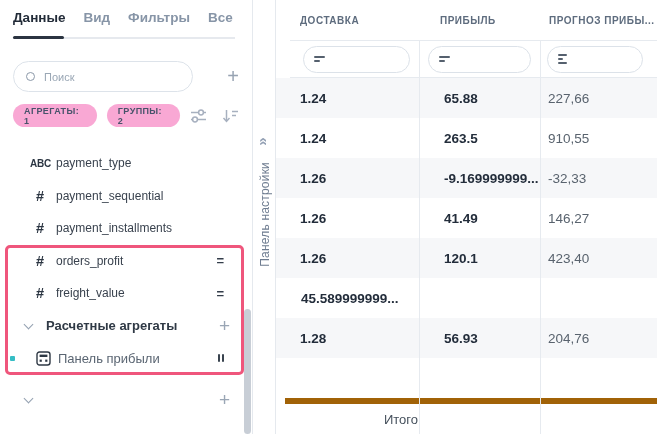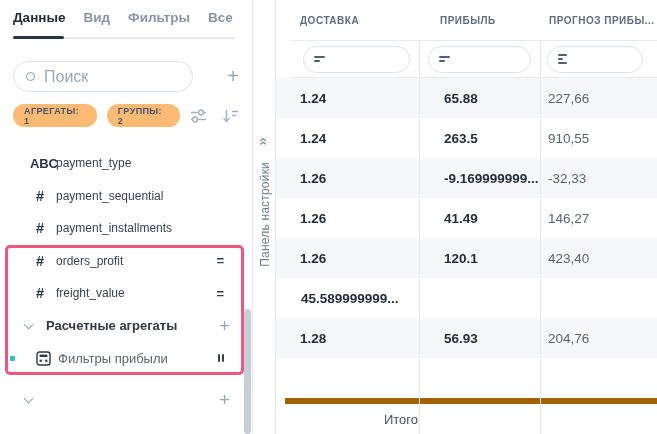--- a/index.html
+++ b/index.html
@@ -10,32 +10,32 @@
   .sidebar{position:absolute;left:0;top:0;width:252px;height:434px;background:#fff;}
   .tabs{position:absolute;left:13px;top:10px;display:flex;gap:18px;align-items:baseline;}
   .tab{font-size:13.5px;font-weight:600;color:#8795a7;cursor:pointer;}
   .tab.active{color:#222b38;font-weight:700;}
   .tab-underline{position:absolute;left:13px;top:37px;width:222px;height:2px;background:#e6e9ee;}
   .tab-underline .seg{position:absolute;left:0;top:-1px;width:51px;height:3px;background:#2b3441;border-radius:2px;}
 
   .search-row{position:absolute;left:13px;top:61px;width:226px;height:31px;}
   .search-pill{position:absolute;left:0;top:0;width:180px;height:31px;border:1.5px solid #dde3ea;border-radius:16px;display:flex;align-items:center;padding:0 12px;background:#fff;}
   .search-ring{width:9px;height:9px;border:1.6px solid #8c99a9;border-radius:50%;margin-right:9px;flex:0 0 auto;}
-  .search-input{border:none;outline:none;width:120px;font-size:16px;color:#3c4654;background:transparent;padding:0;}
+  .search-input{border:none;outline:none;width:120px;font-size:11px;color:#3c4654;background:transparent;padding:0;}
   .search-input::placeholder{color:#9aa7b5;}
   .plus-btn{position:absolute;right:0;top:3px;font-size:20px;font-weight:300;color:#97a3b2;cursor:pointer;line-height:24px;}
 
   .badge-row{position:absolute;left:13px;top:104px;width:226px;height:23px;display:flex;align-items:center;}
-  .badge{background:#fdba74;border-radius:12px;height:23px;display:flex;align-items:center;padding:0 11px;font-size:9px;font-weight:700;letter-spacing:.4px;color:#47536a;margin-right:10px;}
+  .badge{background:#f9a8d4;border-radius:12px;height:23px;display:flex;align-items:center;padding:0 11px;font-size:9px;font-weight:700;letter-spacing:.4px;color:#47536a;margin-right:10px;}
   .badge-icons{margin-left:auto;display:flex;gap:15px;align-items:center;}
 
   .field-list{position:absolute;left:0;top:147px;width:252px;}
   .frow{height:32.5px;display:flex;align-items:center;position:relative;cursor:pointer;}
   .fic{position:absolute;left:30px;width:20px;text-align:center;color:#2c3643;}
-  .fic.abc{font-size:13px;font-weight:700;letter-spacing:-.2px;}
+  .fic.abc{font-size:10px;font-weight:700;letter-spacing:-.2px;}
   .fic.hash{font-size:14.5px;font-weight:700;}
   .flabel{position:absolute;left:56px;font-size:12px;color:#39424e;}
   .fright{position:absolute;right:28px;font-size:13px;font-weight:700;color:#333d4a;}
   .srow{height:32.5px;display:flex;align-items:center;position:relative;cursor:pointer;}
   .chev{position:absolute;left:25px;width:7px;height:7px;border-right:1.6px solid #93a0b0;border-bottom:1.6px solid #93a0b0;transform:rotate(45deg);top:11px;}
   .slabel{position:absolute;left:46px;font-size:13px;font-weight:700;color:#2f3945;text-align:center;}
   .splus{position:absolute;right:22px;font-size:19px;font-weight:300;color:#9aa6b5;}
   .citem{height:32.5px;position:relative;display:flex;align-items:center;cursor:pointer;}
   .bullet{position:absolute;left:10px;width:5px;height:5px;background:#35bdc4;border-radius:1px;}
   .calc{position:absolute;left:36px;top:9px;}
@@ -158,21 +158,21 @@
       </div>
 
       <div class="citem">
         <span class="bullet"></span>
         <svg class="calc" width="15" height="15" viewBox="0 0 15 15">
           <rect x="1" y="1" width="13" height="13" rx="2.5" fill="none" stroke="#2e3844" stroke-width="1.4"></rect>
           <rect x="3.6" y="3.6" width="7.8" height="2.4" fill="#2e3844"></rect>
           <rect x="3.6" y="8.6" width="2.2" height="2.2" fill="#2e3844"></rect>
           <rect x="9.2" y="8.6" width="2.2" height="2.2" fill="#2e3844"></rect>
         </svg>
-        <span class="clabel">Фильтры прибыли</span>
+        <span class="clabel">Панель прибыли</span>
         <span class="pause">
             <i></i>
             <i></i>
           </span>
       </div>
 
       <div class="row-gap"></div>
 
       <div class="srow">
         <span class="chev"></span>

